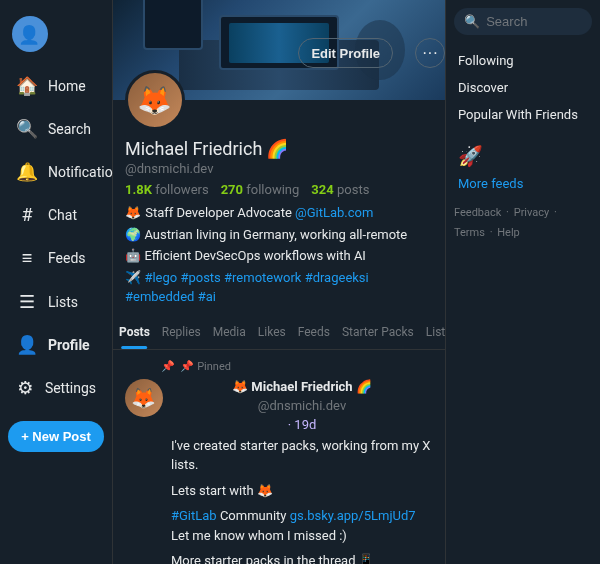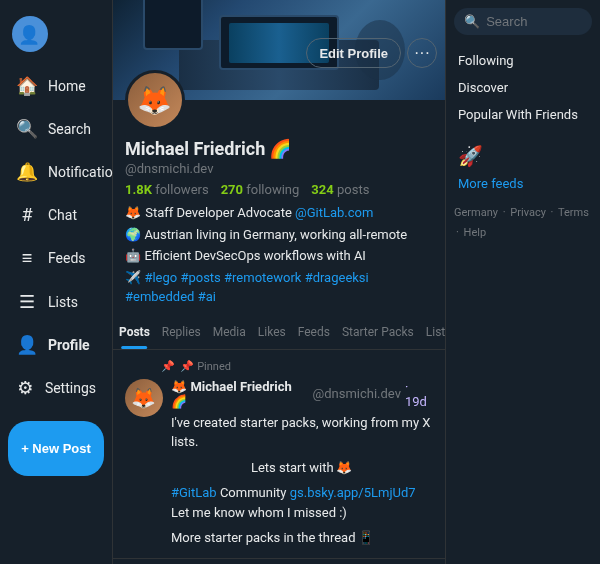--- a/index.html
+++ b/index.html
@@ -47,21 +47,21 @@
     }
     .sidebar-item.active { font-weight: 700; }
     .sidebar-icon { font-size: 18px; width: 22px; text-align: center; }
     .sidebar-label { font-size: 14px; text-align: center; }
     .new-post-btn {
       margin: 12px 8px 0 8px;
       background: #1d9bf0;
       color: white;
       border: none;
       border-radius: 20px;
-      padding: 20px 12px;
+      padding: 8px 12px;
       font-size: 13px;
       font-weight: 700;
       cursor: pointer;
       display: flex; align-items: center; gap: 6px;
       justify-content: center;
     }
 
     
     .main {
       flex: 1;
@@ -100,23 +100,23 @@
       border-radius: 50%;
       border: 3px solid #16202a;
       background: #4a7ab5;
       display: flex; align-items: center; justify-content: center;
       font-size: 28px;
       overflow: hidden;
     }
     .profile-actions {
       position: absolute;
       top: 8px;
-      right: 8px;
-      display: flex;
-      gap: 6px;
+      right: 0;
+      display: flex;
+      gap: 22px;
       margin-top: -70px;
     }
     .edit-profile-btn {
       background: transparent;
       border: 1px solid #536471;
       color: #e7e9ea;
       border-radius: 20px;
       padding: 5px 12px;
       font-size: 13px;
       font-weight: 700;
@@ -128,21 +128,21 @@
       color: #e7e9ea;
       border-radius: 50%;
       width: 30px; height: 30px;
       font-size: 16px;
       cursor: pointer;
       display: flex; align-items: center; justify-content: center;
     }
 
     .profile-name {
       font-size: 18px;
-      font-weight: 700;
+      font-weight: 400;
       display: flex;
       align-items: center;
       gap: 4px;
     }
     .profile-handle {
       color: #71767b;
       font-size: 13px;
       margin-top: 2px;
     }
     .profile-stats {
@@ -226,20 +226,21 @@
       flex-shrink: 0;
     }
     .post-meta {
       flex: 1;
     }
     .post-author {
       display: flex;
       align-items: center;
       gap: 4px;
       font-size: 13px;
+      flex-direction: column;
     }
     .post-author-name { font-weight: 700; }
     .post-author-handle { color: #71767b; }
     .post-time { color: #c4b5fd; }
     .post-text {
       font-size: 13px;
       line-height: 1.5;
       margin-top: 4px;
     }
 
@@ -426,21 +427,21 @@
     <div class="post-header">
       <div class="post-avatar face1">🦊</div>
       <div class="post-meta">
         <div class="post-author">
           <span class="post-author-name">🦊 Michael Friedrich 🌈</span>
           <span class="post-author-handle">@dnsmichi.dev</span>
           <span class="post-time">· 19d</span>
         </div>
         <div class="post-text">
           <div>I've created starter packs, working from my X lists.</div>
-          <div style="margin-top:6px;text-align:center;">Lets start with 🦊</div>
+          <div style="margin-top:6px;">Lets start with 🦊</div>
           <div style="margin-top:6px;">
             <span class="bio-hashtag">#GitLab</span>
             Community <span class="bio-link">gs.bsky.app/5LmjUd7</span>
           </div>
           <div>Let me know whom I missed :)</div>
           <div style="margin-top:6px;">More starter packs in the thread 📱</div>
         </div>
 
       </div>
     </div>
@@ -456,21 +457,21 @@
   <div class="feeds-section">
     <div class="feeds-item active">Following</div>
     <div class="feeds-item">Discover</div>
     <div class="feeds-item">Popular With Friends</div>
   </div>
 
   <div class="rocket">🚀</div>
   <div class="more-feeds">More feeds</div>
 
   <div class="footer-links">
-    <a>Germany</a>
+    <a>Feedback</a>
     <span class="footer-sep">·</span>
     <a>Privacy</a>
     <span class="footer-sep">·</span>
     <a>Terms</a>
     <span class="footer-sep">·</span>
     <a>Help</a>
   </div>
 </div>
 
 </body></html>

